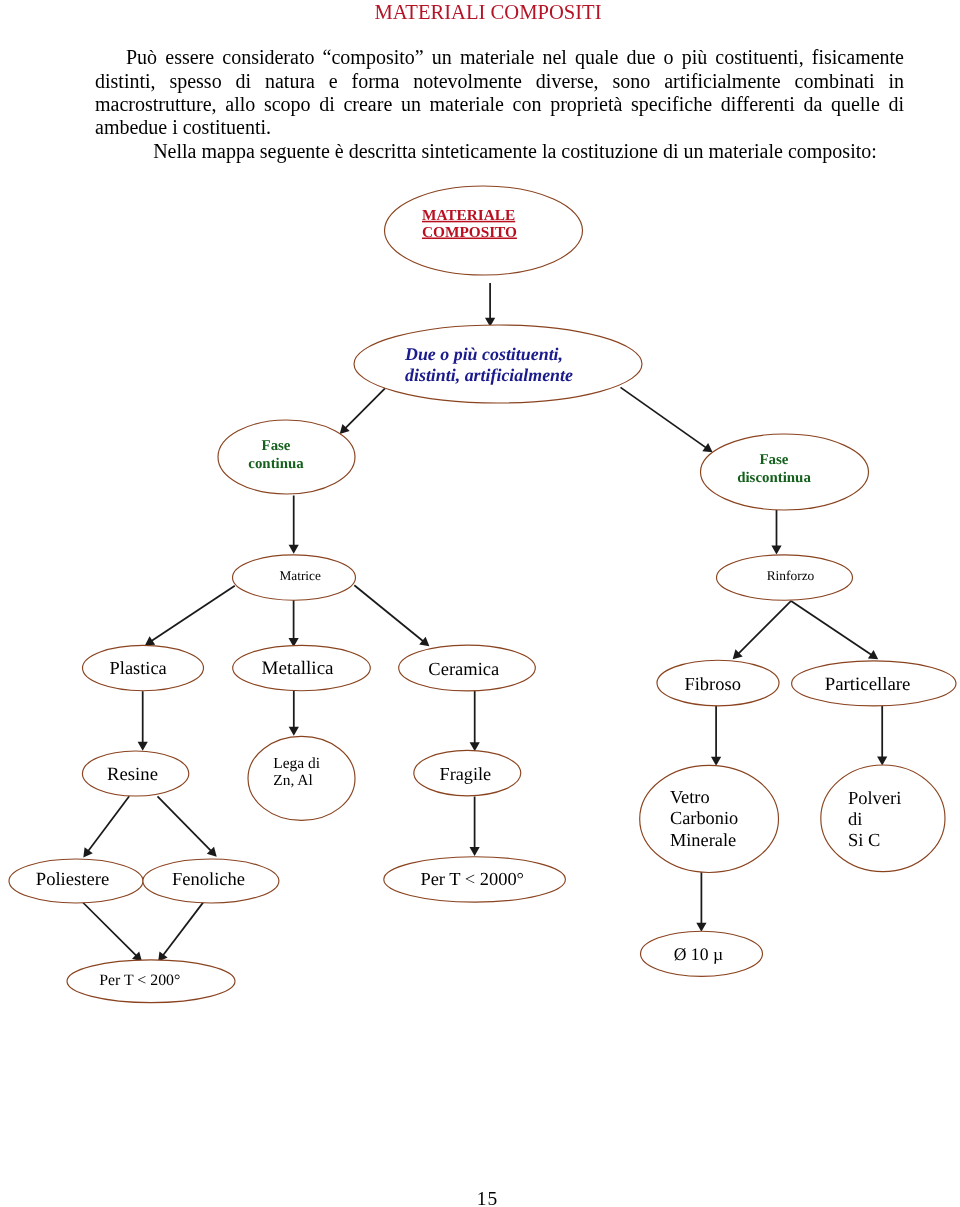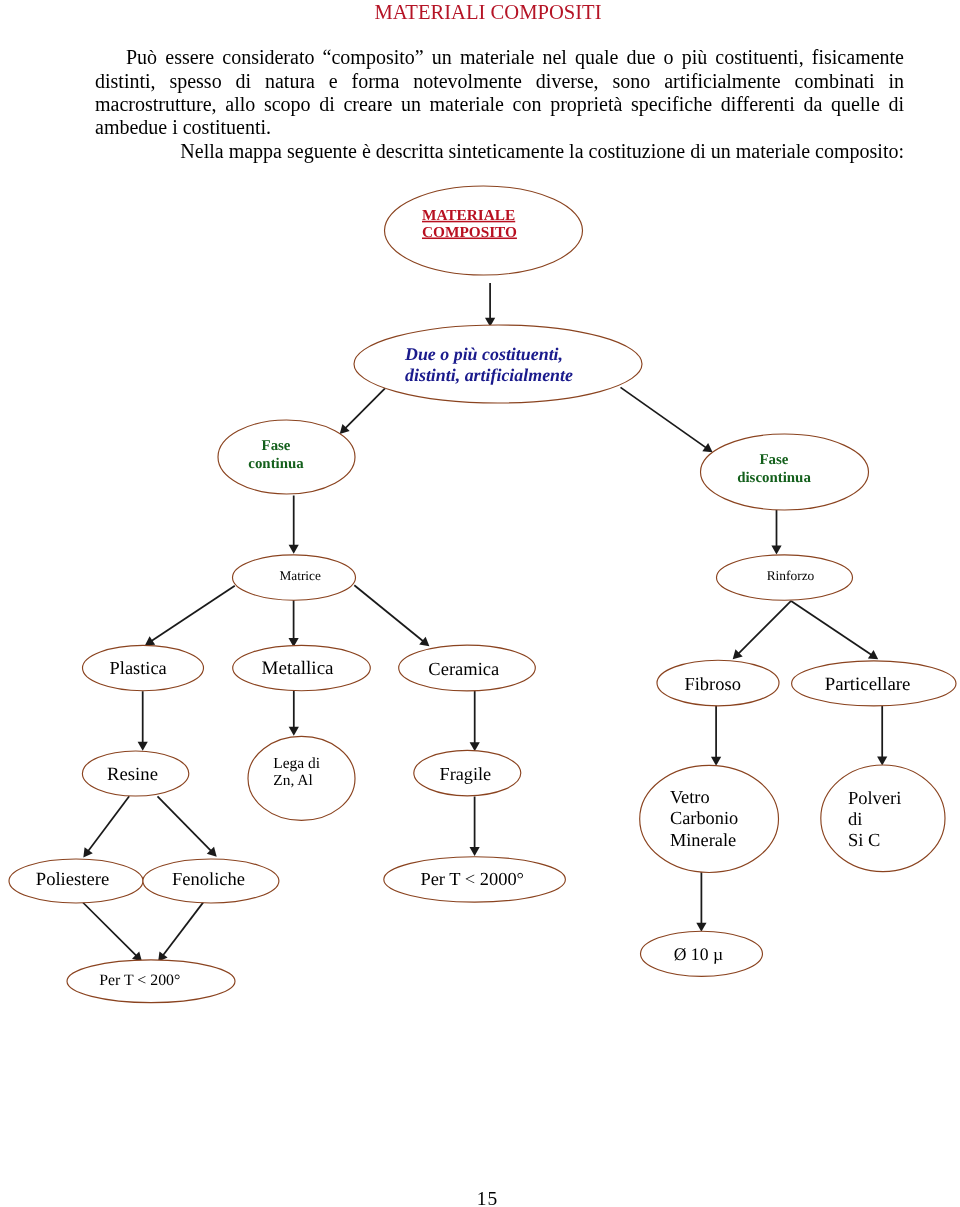--- a/index.html
+++ b/index.html
@@ -6,21 +6,21 @@
   html,body{margin:0;padding:0;background:#ffffff;}
   *{-webkit-font-smoothing:antialiased;}
   body{width:960px;height:1207px;position:relative;overflow:hidden;
        font-family:"Liberation Serif", serif;color:#000;}
   .page{position:absolute;left:0;top:0;width:960px;height:1207px;padding-left:27px;}
   #doc-title{position:absolute;left:8px;top:1px;width:960px;text-align:center;
              font-size:20.6px;font-weight:normal;color:#b51426;}
   #body-text{position:absolute;left:95px;top:46.4px;width:809px;
              font-size:20px;line-height:23.3px;text-align:justify;}
   #body-text p{margin:0;text-indent:31px;}
-  #body-text p:last-child{text-align:right;}
+  #body-text p:last-child{text-align:center;}
   #page-number{position:absolute;left:7px;top:1189px;width:960px;text-align:center;
                font-size:19.5px;line-height:19.5px;letter-spacing:0.9px;text-indent:0.9px;}
   #diagram{position:absolute;left:0;top:0;width:960px;height:1207px;
            shape-rendering:geometricPrecision;}
   #diagram text{text-rendering:geometricPrecision;
                 font-family:"Liberation Serif", serif;}
 </style>
 </head>
 <body>
 

